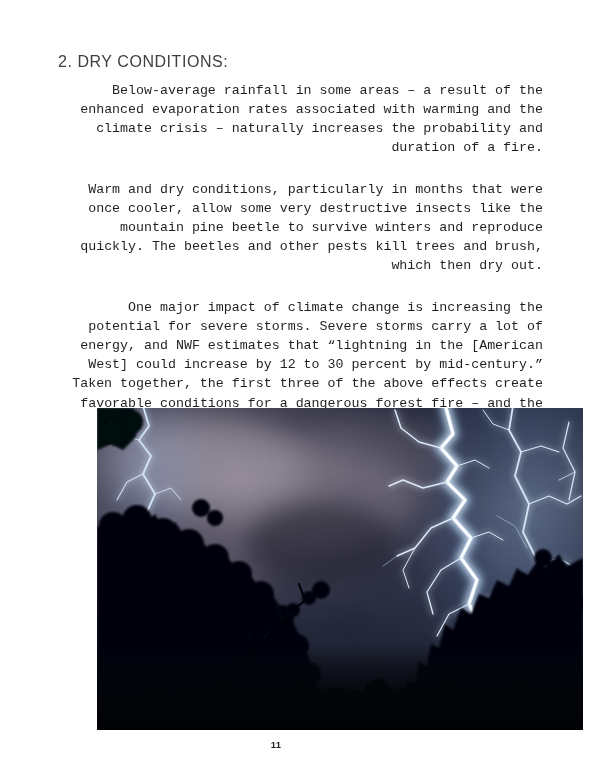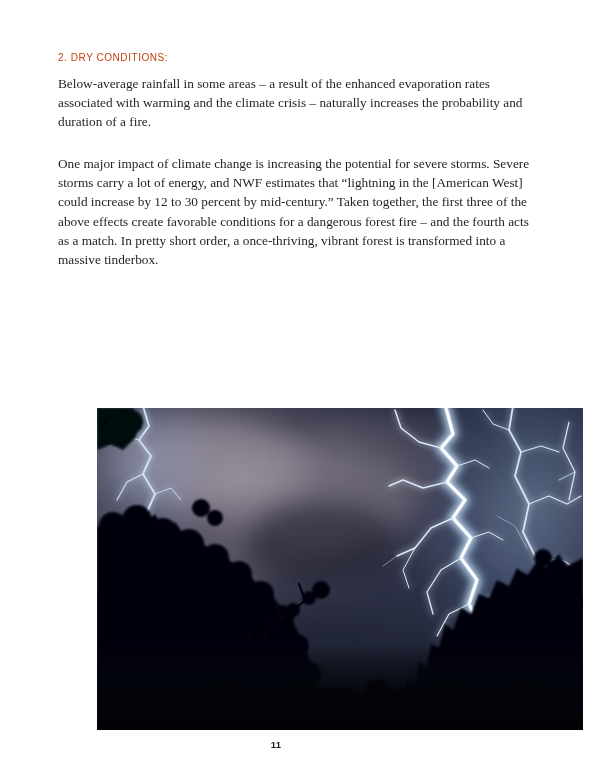--- a/index.html
+++ b/index.html
@@ -23,34 +23,34 @@
   }
   .content {
     position: absolute;
     left: 58px;
     top: 52px;
     width: 485px;
   }
 
   .section-heading {
     font-family: "Liberation Sans", sans-serif;
-    font-size: 10px;
+    font-size: 16px;
     font-weight: 400;
     letter-spacing: 0.55px;
-    color: #c2410c;
+    color: #404040;
     margin: 0 0 10px 0;
     line-height: 1.2;
   }
   .section-body {
-    font-family: Liberation Serif, serif;
+    font-family: Liberation Mono, monospace;
     font-size: 13.3px;
     line-height: 19.1px;
     color: #231f20;
     margin: 0;
-    text-align: left;
+    text-align: right;
   }
   .section-block { margin-bottom: 21px; }
   .section-block.s2 { margin-bottom: 22px; }
   .section-block.s3 { margin-bottom: 23px; }
   .section-block.s4 { margin-bottom: 0; }
   .heading-4 { margin-bottom: 17px; }
 
   
   .photo-figure {
     position: absolute;
@@ -141,20 +141,21 @@
 <div class="page">
 
   <div class="content">
 
     <div class="section-block s2">
       <h2 class="section-heading">2. DRY CONDITIONS:</h2>
       <p class="section-body">Below-average rainfall in some areas – a result of the enhanced evaporation rates associated with warming and the climate crisis – naturally increases the probability and duration of a fire.</p>
     </div>
 
     <div class="section-block s3">
+      <p class="section-body">Warm and dry conditions, particularly in months that were once cooler, allow some very destructive insects like the mountain pine beetle to survive winters and reproduce quickly. The beetles and other pests kill trees and brush, which then dry out.</p>
     </div>
 
     <div class="section-block s4">
       <p class="section-body">One major impact of climate change is increasing the potential for severe storms. Severe storms carry a lot of energy, and NWF estimates that “lightning in the [American West] could increase by 12 to 30 percent by mid-century.” Taken together, the first three of the above effects create favorable conditions for a dangerous forest fire – and the fourth acts as a match. In pretty short order, a once-thriving, vibrant forest is transformed into a massive tinderbox.</p>
     </div>
 
   </div>
 
   <figure class="photo-figure">
     <div class="photo-inner">

